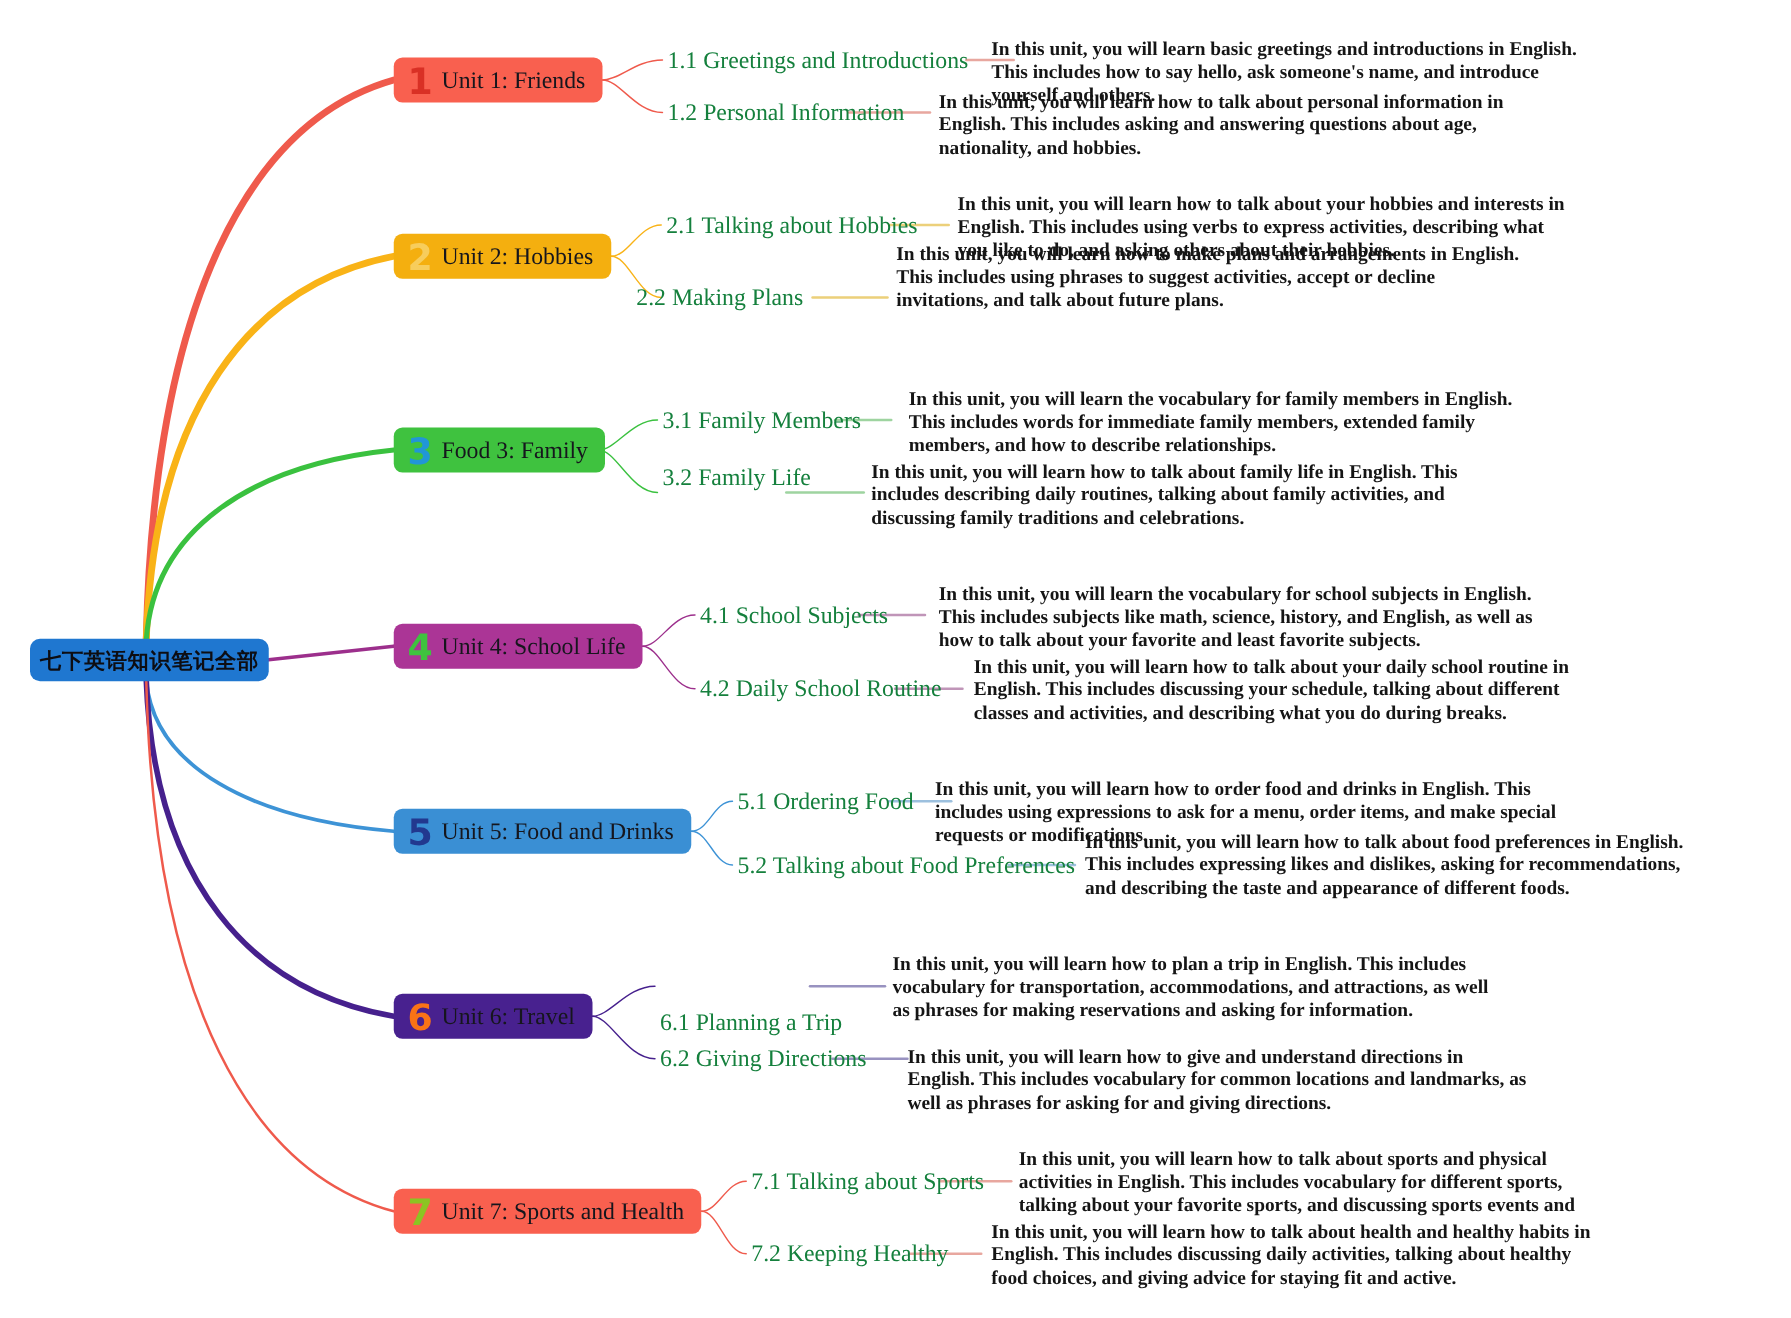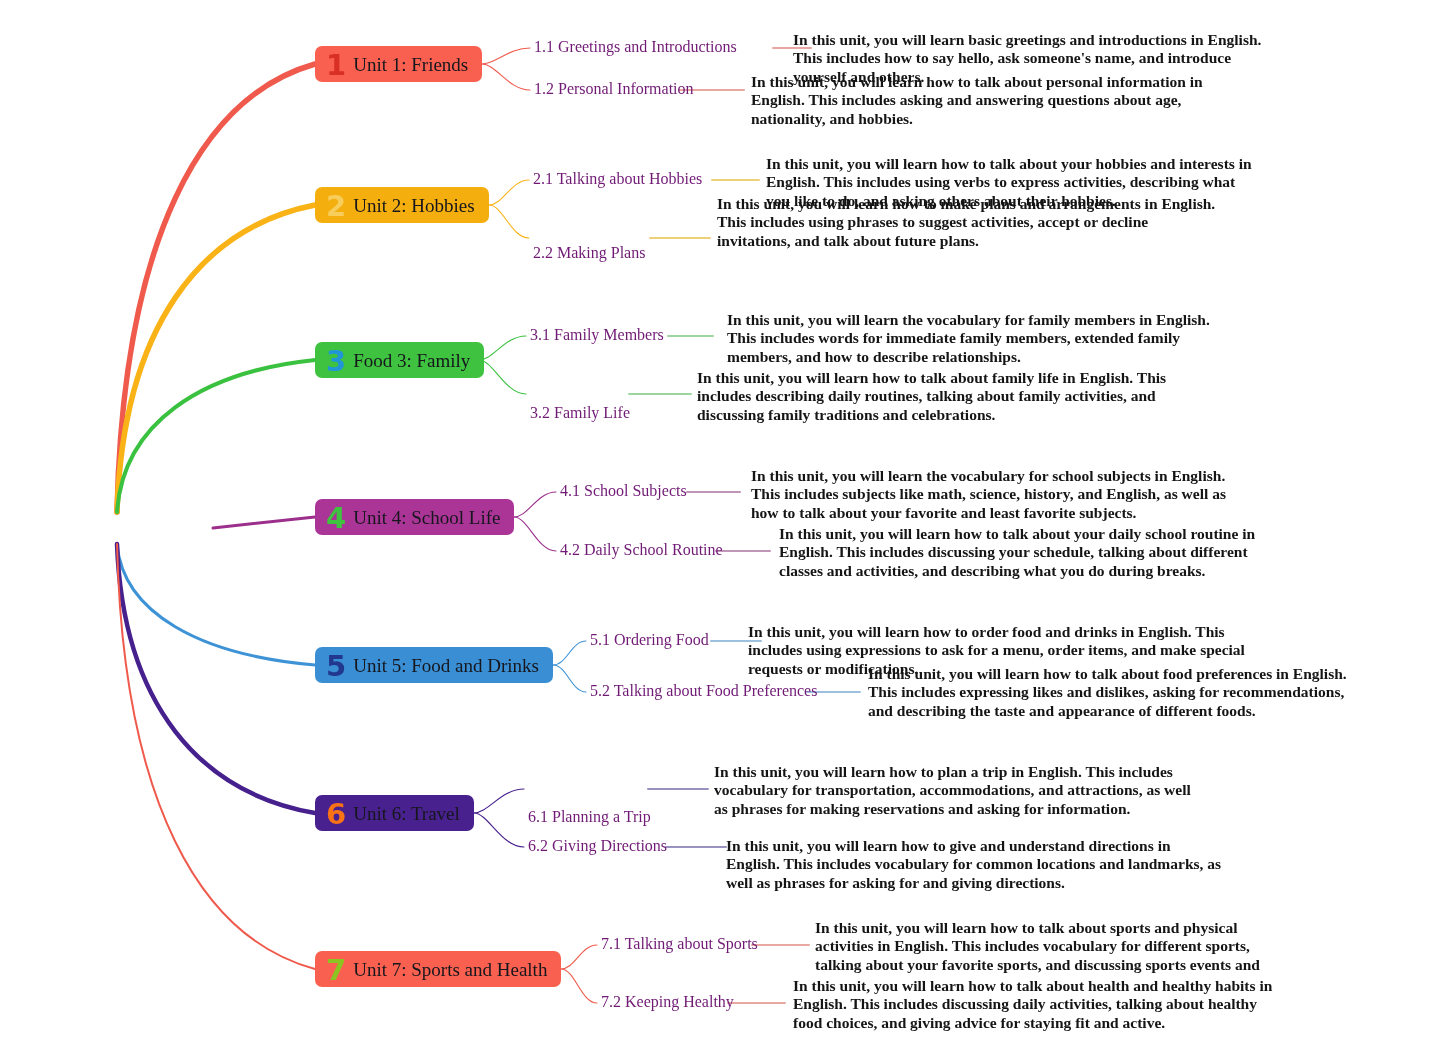--- a/index.html
+++ b/index.html
@@ -56,22 +56,22 @@
     margin-right: 7px;
     padding-left: 3px;
     position: relative;
     top: 1px;
   }
   .unit .unit-label { position: relative; top: 1px; }
 
   
   .subtopic {
     position: absolute;
-    font-size: 16px;
-    color: #701a75;
+    font-size: 19px;
+    color: #15803d;
     white-space: nowrap;
   }
   
   .desc {
     position: absolute;
     font-size: 15.5px;
     line-height: 1.18;
     color: #151515;
     overflow: hidden;
     max-height: 54px;
@@ -113,20 +113,23 @@
       <path d="M 648 789 L 708 789" fill="none" stroke="#9892c0" stroke-width="2" stroke-linecap="round"></path>
       <path d="M 474 813 C 488 813, 501.5 847, 524 847" fill="none" stroke="#46208d" stroke-width="1.1" stroke-linecap="round"></path>
       <path d="M 666 847 L 726 847" fill="none" stroke="#9892c0" stroke-width="2" stroke-linecap="round"></path>
       <path d="M 117 544 C 123 801.4200000000001, 200.16 938.13, 315 969" fill="none" stroke="#ef5a4c" stroke-width="2" stroke-linecap="round"></path>
       <path d="M 561 969 C 575 969, 580.8 945, 597 945" fill="none" stroke="#ef5a4c" stroke-width="1.1" stroke-linecap="round"></path>
       <path d="M 752 945 L 809 945" fill="none" stroke="#e8a79f" stroke-width="2" stroke-linecap="round"></path>
       <path d="M 561 969 C 575 969, 580.8 1003, 597 1003" fill="none" stroke="#ef5a4c" stroke-width="1.1" stroke-linecap="round"></path>
       <path d="M 728 1003 L 785 1003" fill="none" stroke="#e8a79f" stroke-width="2" stroke-linecap="round"></path>
     </svg>
 
+  <div class="node root" style="left: 24px; top: 511px; width: 191px; height: 34px; background: rgb(31, 119, 208);">
+    <span>七下英语知识笔记全部</span>
+  </div>
 
   <div id="unit-layer">
       <div class="node unit" style="left: 315px; top: 46px; min-width: 154px; background: rgb(249, 96, 79);">
         <span class="badge" style="color: rgb(217, 48, 37);">1</span>
         <span class="unit-label">Unit 1: Friends</span>
       </div>
       <div class="node unit" style="left: 315px; top: 187px; min-width: 161px; background: rgb(244, 175, 15);">
         <span class="badge" style="color: rgb(247, 205, 92);">2</span>
         <span class="unit-label">Unit 2: Hobbies</span>
       </div>
@@ -151,25 +154,25 @@
         <span class="unit-label">Unit 7: Sports and Health</span>
       </div>
     </div>
   <div id="sub-layer">
       <div class="subtopic" style="left: 534px; top: 38px;">1.1 Greetings and Introductions</div>
       <div class="desc" style="left: 793px; top: 31px; width: 487px;">In this unit, you will learn basic greetings and introductions in English. This includes how to say hello, ask someone's name, and introduce yourself and others.</div>
       <div class="subtopic" style="left: 534px; top: 80px;">1.2 Personal Information</div>
       <div class="desc" style="left: 751px; top: 73px; width: 468px;">In this unit, you will learn how to talk about personal information in English. This includes asking and answering questions about age, nationality, and hobbies.</div>
       <div class="subtopic" style="left: 533px; top: 170px;">2.1 Talking about Hobbies</div>
       <div class="desc" style="left: 766px; top: 155px; width: 497px;">In this unit, you will learn how to talk about your hobbies and interests in English. This includes using verbs to express activities, describing what you like to do, and asking others about their hobbies.</div>
-      <div class="subtopic" style="left: 533px; top: 228px; margin-top: 16px;">2.2 Making Plans</div>
+      <div class="subtopic" style="left: 509px; top: 228px;">2.2 Making Plans</div>
       <div class="desc" style="left: 717px; top: 195px; width: 505px;">In this unit, you will learn how to make plans and arrangements in English. This includes using phrases to suggest activities, accept or decline invitations, and talk about future plans.</div>
       <div class="subtopic" style="left: 530px; top: 326px;">3.1 Family Members</div>
       <div class="desc" style="left: 727px; top: 311px; width: 495px;">In this unit, you will learn the vocabulary for family members in English. This includes words for immediate family members, extended family members, and how to describe relationships.</div>
-      <div class="subtopic" style="left: 530px; top: 404px;">3.2 Family Life</div>
+      <div class="subtopic" style="left: 530px; top: 372px;">3.2 Family Life</div>
       <div class="desc" style="left: 697px; top: 369px; width: 505px;">In this unit, you will learn how to talk about family life in English. This includes describing daily routines, talking about family activities, and discussing family traditions and celebrations.</div>
       <div class="subtopic" style="left: 560px; top: 482px;">4.1 School Subjects</div>
       <div class="desc" style="left: 751px; top: 467px; width: 487px;">In this unit, you will learn the vocabulary for school subjects in English. This includes subjects like math, science, history, and English, as well as how to talk about your favorite and least favorite subjects.</div>
       <div class="subtopic" style="left: 560px; top: 541px;">4.2 Daily School Routine</div>
       <div class="desc" style="left: 779px; top: 525px; width: 489px;">In this unit, you will learn how to talk about your daily school routine in English. This includes discussing your schedule, talking about different classes and activities, and describing what you do during breaks.</div>
       <div class="subtopic" style="left: 590px; top: 631px;">5.1 Ordering Food</div>
       <div class="desc" style="left: 748px; top: 623px; width: 497px;">In this unit, you will learn how to order food and drinks in English. This includes using expressions to ask for a menu, order items, and make special requests or modifications.</div>
       <div class="subtopic" style="left: 590px; top: 682px;">5.2 Talking about Food Preferences</div>
       <div class="desc" style="left: 868px; top: 665px; width: 496px;">In this unit, you will learn how to talk about food preferences in English. This includes expressing likes and dislikes, asking for recommendations, and describing the taste and appearance of different foods.</div>
       <div class="subtopic" style="left: 528px; top: 779px; margin-top: 29px;">6.1 Planning a Trip</div>

